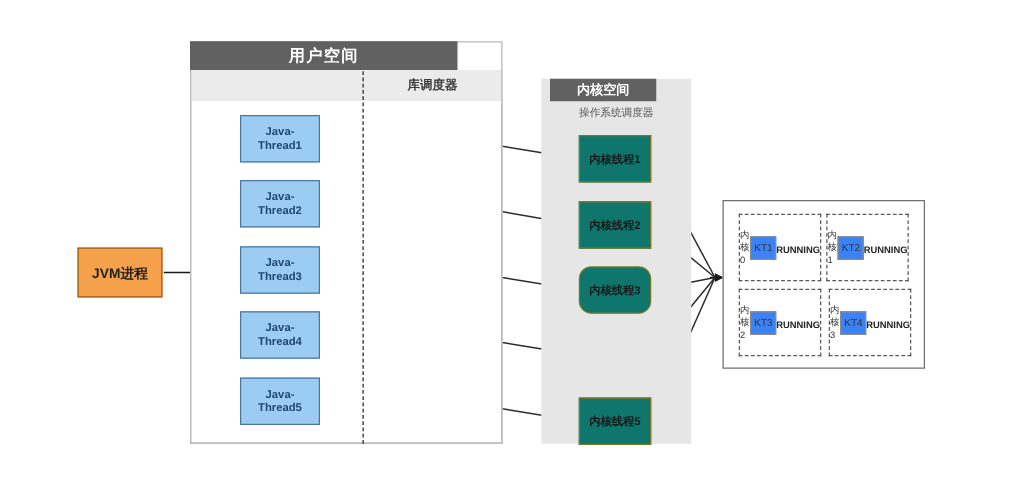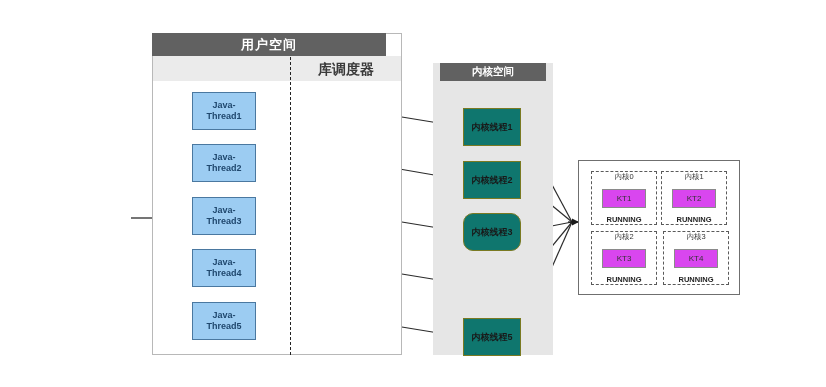--- a/index.html
+++ b/index.html
@@ -41,21 +41,21 @@
     top: 33px;
     width: 250px;
     height: 322px;
     background: #ffffff;
     border: 1px solid #b8b8b8;
   }
   #user-space-header {
     position: absolute;
     left: 152px;
     top: 33px;
-    width: 234px;
+    width: 214px;
     height: 23px;
     background: #616161;
     color: #ffffff;
     font-size: 13px;
     font-weight: bold;
     display: flex;
     align-items: center;
     justify-content: center;
     letter-spacing: 1px;
     box-sizing: border-box;
@@ -70,21 +70,21 @@
     border-left: 1px solid #b8b8b8;
     border-right: 1px solid #b8b8b8;
     box-sizing: border-box;
   }
   #lib-scheduler-label {
     position: absolute;
     left: 296px;
     top: 61px;
     width: 100px;
     text-align: center;
-    font-size: 14px;
+    font-size: 10px;
     color: #3a3a3a;
     font-weight: bold;
   }
   #user-space-body {
     position: absolute;
     left: 152px;
     top: 81px;
     width: 250px;
     height: 274px;
     border-left: 1px solid #b8b8b8;
@@ -106,21 +106,21 @@
     left: 433px;
     top: 63px;
     width: 120px;
     height: 292px;
     background: #e6e6e6;
   }
   #kernel-space-header {
     position: absolute;
     left: 440px;
     top: 63px;
-    width: 106px;
+    width: 85px;
     height: 18px;
     background: #616161;
     color: #ffffff;
     font-size: 10.5px;
     font-weight: bold;
     display: flex;
     align-items: center;
     justify-content: center;
     box-sizing: border-box;
   }
@@ -207,33 +207,33 @@
     background: #ffffff;
     box-sizing: border-box;
   }
   .cpu-core {
     position: absolute;
     width: 66px;
     height: 54px;
     border: 1.6px dashed #5a5a5a;
     box-sizing: border-box;
     display: flex;
-    flex-direction: column;
-    align-items: center;
-    justify-content: space-between;
+    flex-direction: row;
+    align-items: center;
+    justify-content: flex-end;
   }
   .core-label {
     font-size: 7.5px;
     color: #333333;
     margin-bottom: 2px;
   }
   .core-kt {
     width: 44px;
     height: 19px;
-    background: #d946ef;
+    background: #3b82f6;
     border: 1px solid #8a8a8a;
     display: flex;
     align-items: center;
     justify-content: center;
     font-size: 8px;
     color: #333333;
     box-sizing: border-box;
   }
   .core-status {
     font-size: 7.5px;
@@ -285,20 +285,23 @@
     <line x1="359" y1="320" x2="463" y2="337" stroke="#2b2b2b" stroke-width="1.2"></line>
 
     <line x1="521" y1="127" x2="572" y2="222" stroke="#2b2b2b" stroke-width="1.2"></line>
     <line x1="521" y1="180" x2="572" y2="222" stroke="#2b2b2b" stroke-width="1.2"></line>
     <line x1="521" y1="232" x2="572" y2="222" stroke="#2b2b2b" stroke-width="1.2"></line>
     <line x1="521" y1="284" x2="572" y2="222" stroke="#2b2b2b" stroke-width="1.2"></line>
     <line x1="521" y1="337" x2="572" y2="222" stroke="#2b2b2b" stroke-width="1.2"></line>
     <line x1="568" y1="222" x2="579" y2="222" stroke="#1a1a1a" stroke-width="1.2" marker-end="url(#arrow)"></line>
   </svg>
 
+  <div class="jvm-box">
+    <span>JVM进程</span>
+  </div>
 
   <div id="user-space-panel" class="panel"></div>
   <div id="user-space-subband"></div>
   <div id="user-space-body"></div>
   <div id="user-space-header">用户空间</div>
   <div id="lib-scheduler-label">库调度器</div>
   <div id="user-divider"></div>
 
   <div class="java-thread" style="top:92px;">
     <span>Java-</span>
@@ -316,20 +319,21 @@
     <span>Java-</span>
     <span>Thread4</span>
   </div>
   <div class="java-thread" style="top:302px;">
     <span>Java-</span>
     <span>Thread5</span>
   </div>
 
   <div id="kernel-space-panel" class="panel"></div>
   <div id="kernel-space-header">内核空间</div>
+  <div id="os-scheduler-label">操作系统调度器</div>
 
   <div class="kernel-thread" style="top:108px;">内核线程1</div>
   <div class="kernel-thread" style="top:161px;">内核线程2</div>
   <div class="kernel-thread" style="top:213px;border-radius:10px;">内核线程3</div>
   <div class="kernel-thread" style="top:318px;">内核线程5</div>
 
   <div id="cpu-box">
     <div class="cpu-core" style="left:12px; top:10px;">
       <div class="core-label">内核0</div>
       <div class="core-kt">KT1</div>

